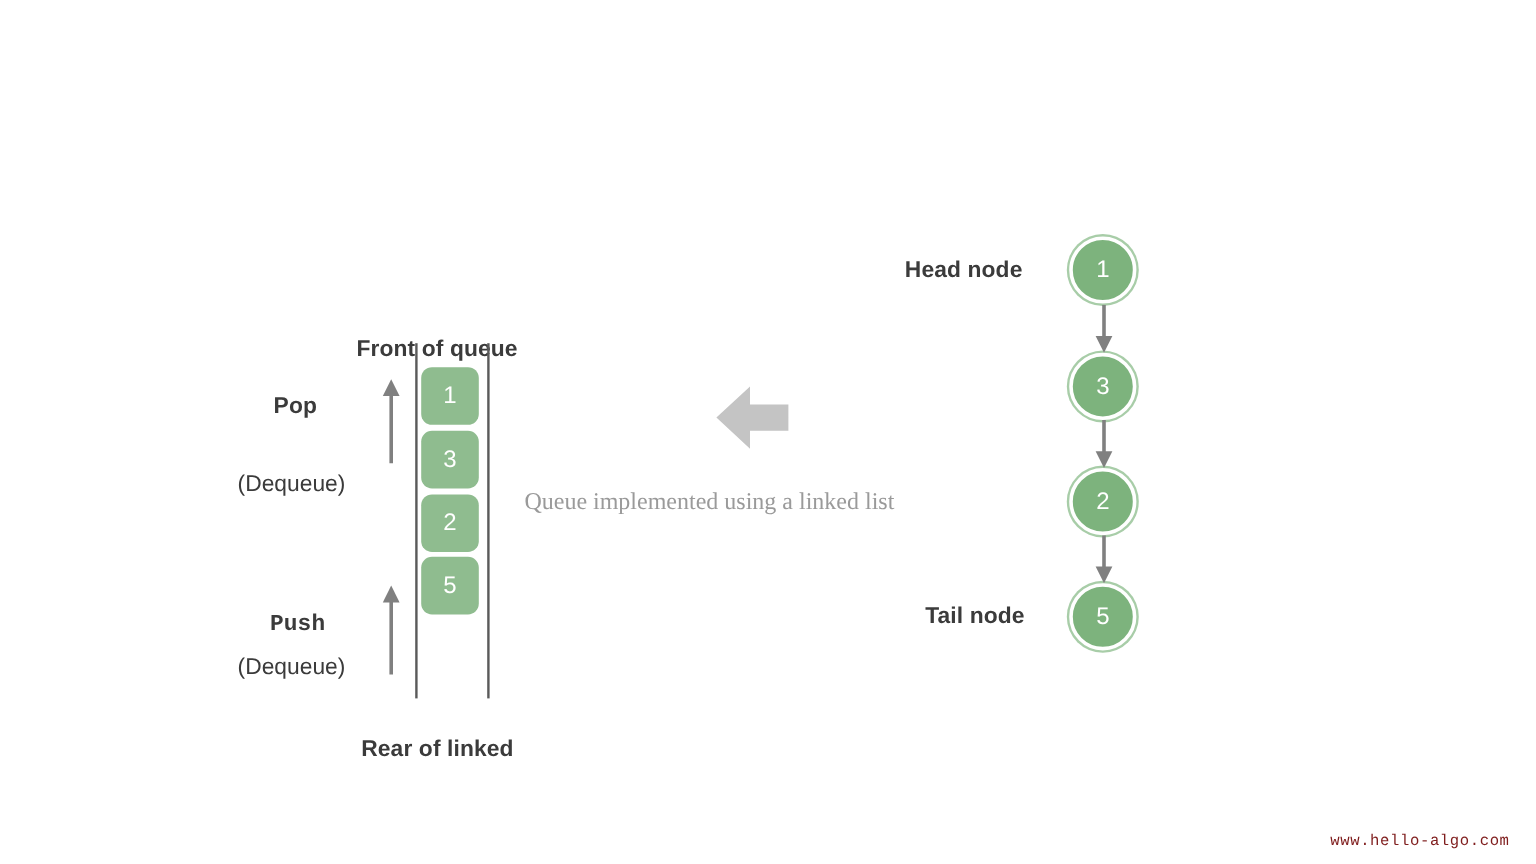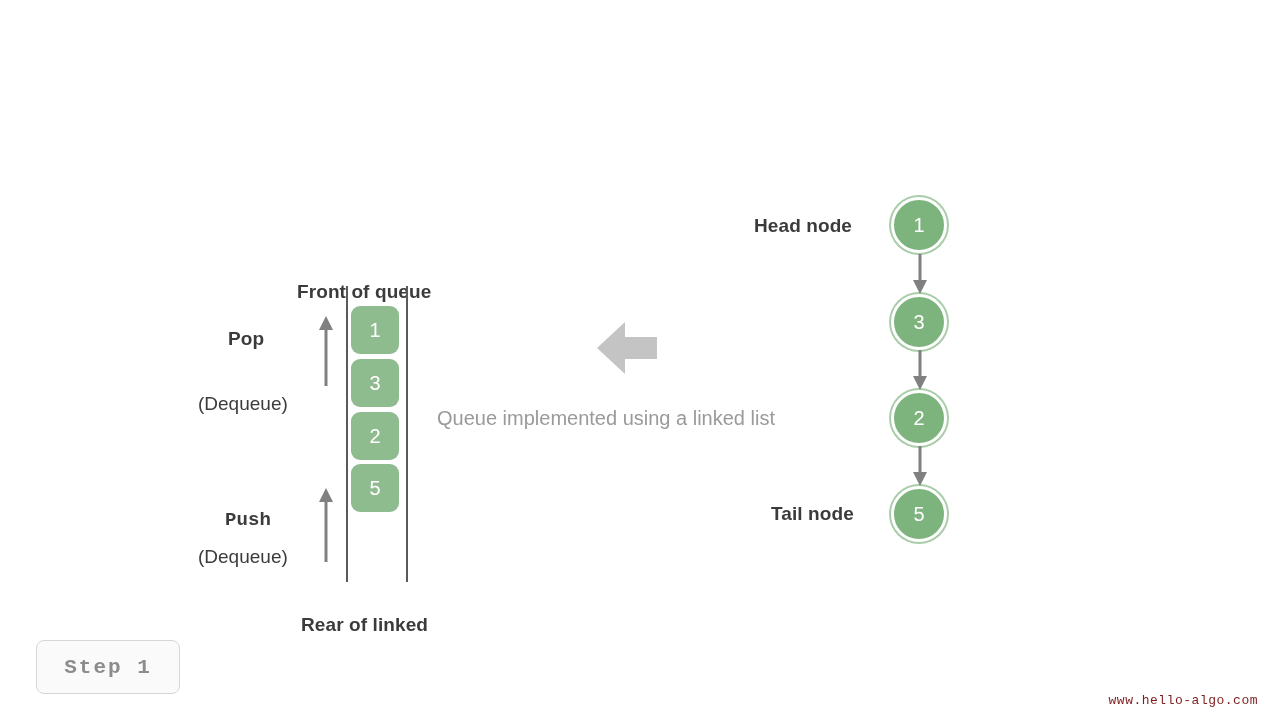--- a/index.html
+++ b/index.html
@@ -59,21 +59,21 @@
   }
 
   
   .up-arrow {
     position: absolute;
   }
 
   
   .center-caption {
     position: absolute;
-    font-family: Liberation Sans, sans-serif;
+    font-family: Liberation Serif, serif;
     font-size: 20px;
     color: #9a9a9a;
     white-space: nowrap;
   }
 
   
   .ll-node {
     position: absolute;
     width: 56px;
     height: 56px;
@@ -175,16 +175,15 @@
   </svg>
   <svg style="position:absolute; left:908px; top:350px;" width="24" height="42" viewBox="0 0 24 42">
     <line x1="12" y1="0" x2="12" y2="29" stroke="#808080" stroke-width="3"></line>
     <path d="M12 40 L19 26 L5 26 Z" fill="#808080"></path>
   </svg>
   <svg style="position:absolute; left:908px; top:446px;" width="24" height="42" viewBox="0 0 24 42">
     <line x1="12" y1="0" x2="12" y2="29" stroke="#808080" stroke-width="3"></line>
     <path d="M12 40 L19 26 L5 26 Z" fill="#808080"></path>
   </svg>
 
-  <div class="step-badge">Step 1</div>
   <div class="watermark">www.hello-algo.com</div>
 
 </div>
 
 </body></html>

